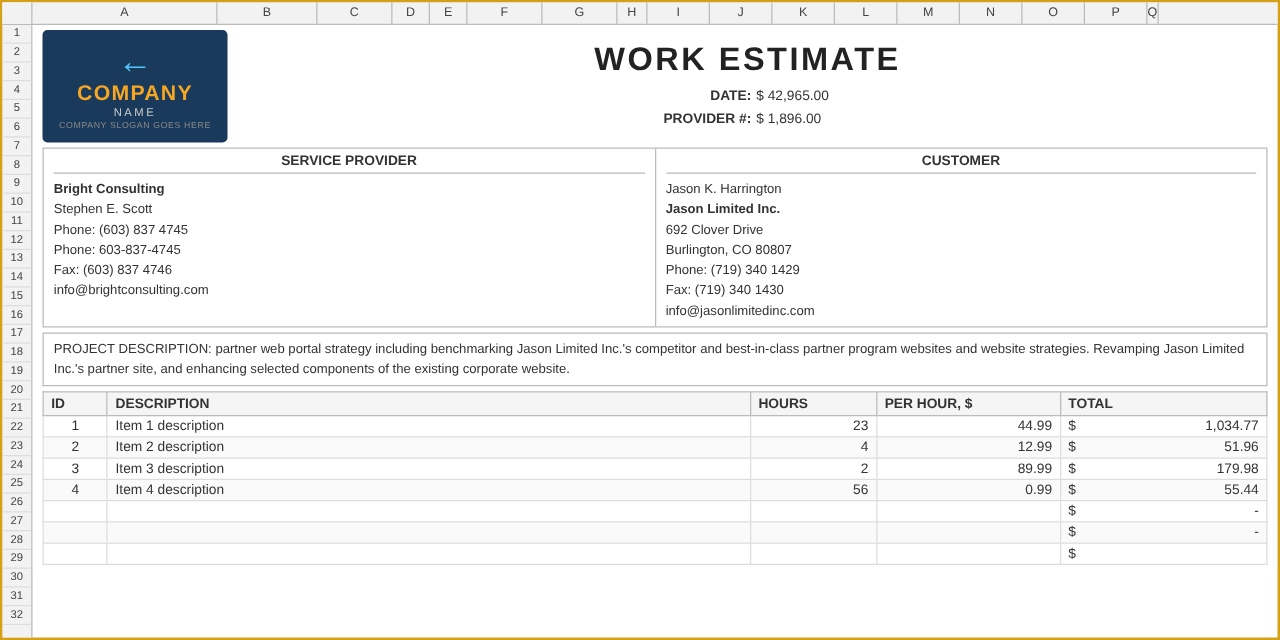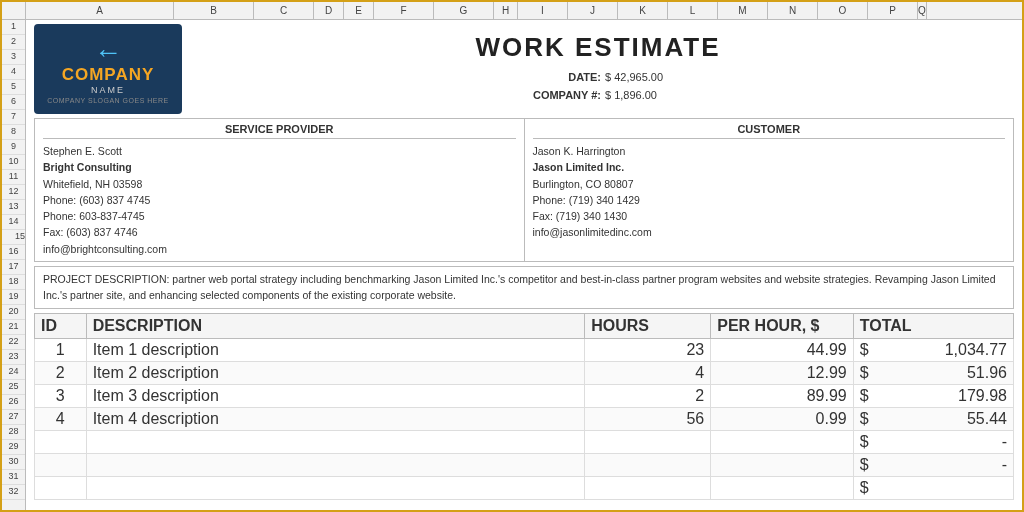--- a/index.html
+++ b/index.html
@@ -193,21 +193,21 @@
       margin-bottom: 4px;
       font-size: 10.5px;
       color: #333;
       line-height: 1.5;
     }
 
     
     .estimate-table {
       width: 100%;
       border-collapse: collapse;
-      font-size: 16px;
+      font-size: 11px;
       border-radius: 19px;
     }
 
     .estimate-table th {
       background: #f5f5f5;
       border: 1px solid #bbb;
       padding: 3px 6px;
       text-align: left;
       font-weight: bold;
       color: #333;
@@ -281,21 +281,21 @@
         <div class="row-header" style="height: 15px; min-height: 15px;">5</div>
         <div class="row-header" style="height: 15px; min-height: 15px;">6</div>
         <div class="row-header" style="height: 15px; min-height: 15px;">7</div>
         <div class="row-header" style="height: 15px; min-height: 15px;">8</div>
         <div class="row-header" style="height: 15px; min-height: 15px;">9</div>
         <div class="row-header" style="height: 15px; min-height: 15px;">10</div>
         <div class="row-header" style="height: 15px; min-height: 15px;">11</div>
         <div class="row-header" style="height: 15px; min-height: 15px;">12</div>
         <div class="row-header" style="height: 15px; min-height: 15px;">13</div>
         <div class="row-header" style="height: 15px; min-height: 15px;">14</div>
-        <div class="row-header" style="height: 15px; min-height: 15px; text-align: right;">15</div>
+        <div class="row-header" style="height: 15px; min-height: 15px;">15</div>
         <div class="row-header" style="height: 15px; min-height: 15px;">16</div>
         <div class="row-header" style="height: 15px; min-height: 15px;">17</div>
         <div class="row-header" style="height: 15px; min-height: 15px;">18</div>
         <div class="row-header" style="height: 15px; min-height: 15px;">19</div>
         <div class="row-header" style="height: 15px; min-height: 15px;">20</div>
         <div class="row-header" style="height: 15px; min-height: 15px;">21</div>
         <div class="row-header" style="height: 15px; min-height: 15px;">22</div>
         <div class="row-header" style="height: 15px; min-height: 15px;">23</div>
         <div class="row-header" style="height: 15px; min-height: 15px;">24</div>
         <div class="row-header" style="height: 15px; min-height: 15px;">25</div>
@@ -323,42 +323,42 @@
           </div>
 
           <div class="doc-title-area">
             <div class="doc-title">WORK ESTIMATE</div>
             <div class="doc-meta">
               <div class="doc-meta-row">
                 <span class="doc-meta-label">DATE:</span>
                 <span class="doc-meta-value">$ 42,965.00</span>
               </div>
               <div class="doc-meta-row">
-                <span class="doc-meta-label">COMPANY #:</span>
+                <span class="doc-meta-label">PROVIDER #:</span>
                 <span class="doc-meta-value">$ 1,896.00</span>
               </div>
             </div>
           </div>
         </div>
 
         <div class="info-section">
           <div class="info-col">
             <div class="info-col-header">SERVICE PROVIDER</div>
+            <div class="info-line bold">Bright Consulting</div>
             <div class="info-line">Stephen E. Scott</div>
-            <div class="info-line bold">Bright Consulting</div>
-            <div class="info-line">Whitefield, NH 03598</div>
             <div class="info-line">Phone:  (603) 837 4745</div>
             <div class="info-line">Phone:  603-837-4745</div>
             <div class="info-line">Fax:  (603) 837 4746</div>
             <div class="info-line">info@brightconsulting.com</div>
           </div>
           <div class="info-col">
             <div class="info-col-header">CUSTOMER</div>
             <div class="info-line">Jason K. Harrington</div>
             <div class="info-line bold">Jason Limited Inc.</div>
+            <div class="info-line">692 Clover Drive</div>
             <div class="info-line">Burlington, CO  80807</div>
             <div class="info-line"></div>
             <div class="info-line">Phone:  (719) 340 1429</div>
             <div class="info-line">Fax:  (719) 340 1430</div>
             <div class="info-line">info@jasonlimitedinc.com</div>
           </div>
         </div>
 
         <div class="project-desc">PROJECT DESCRIPTION: partner web portal strategy including benchmarking Jason Limited Inc.'s competitor and best-in-class partner program websites and website strategies. Revamping Jason Limited Inc.'s partner site, and enhancing selected components of the existing corporate website.</div>
 

